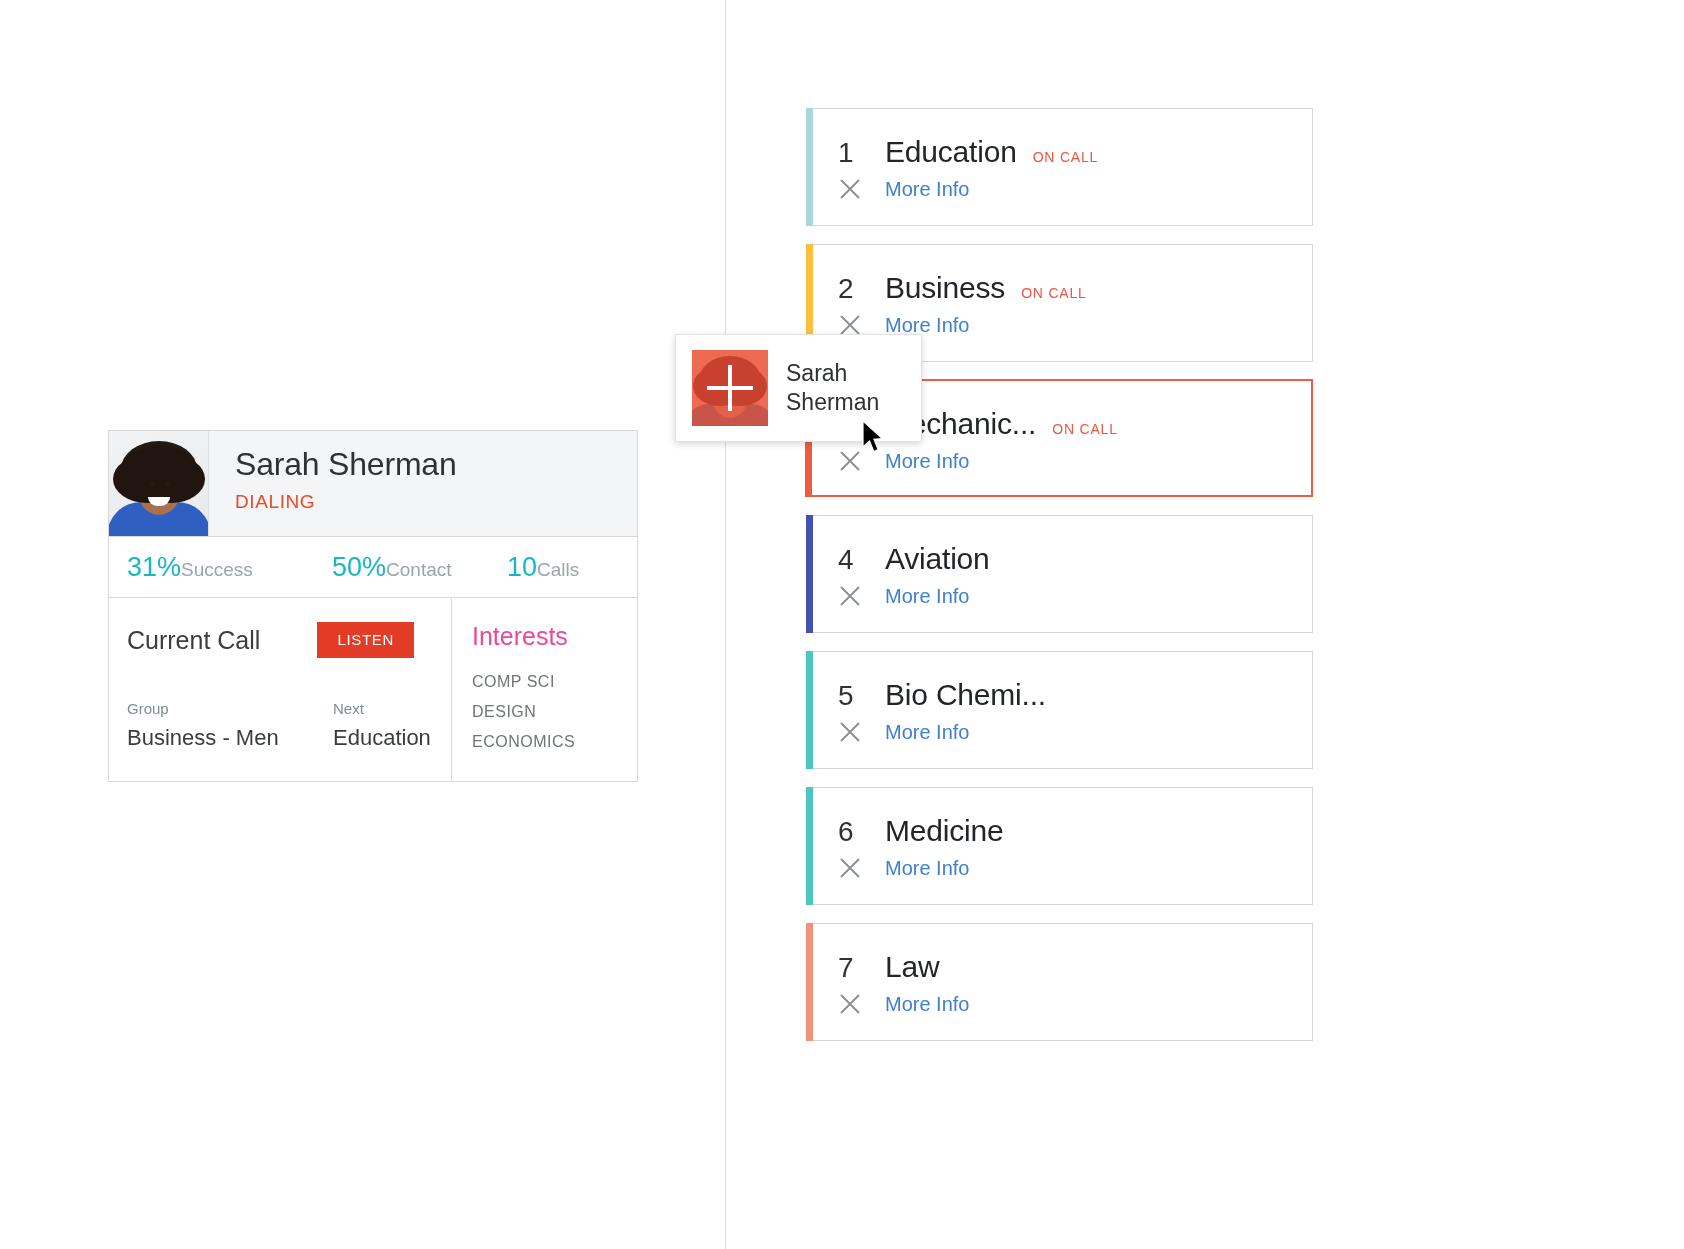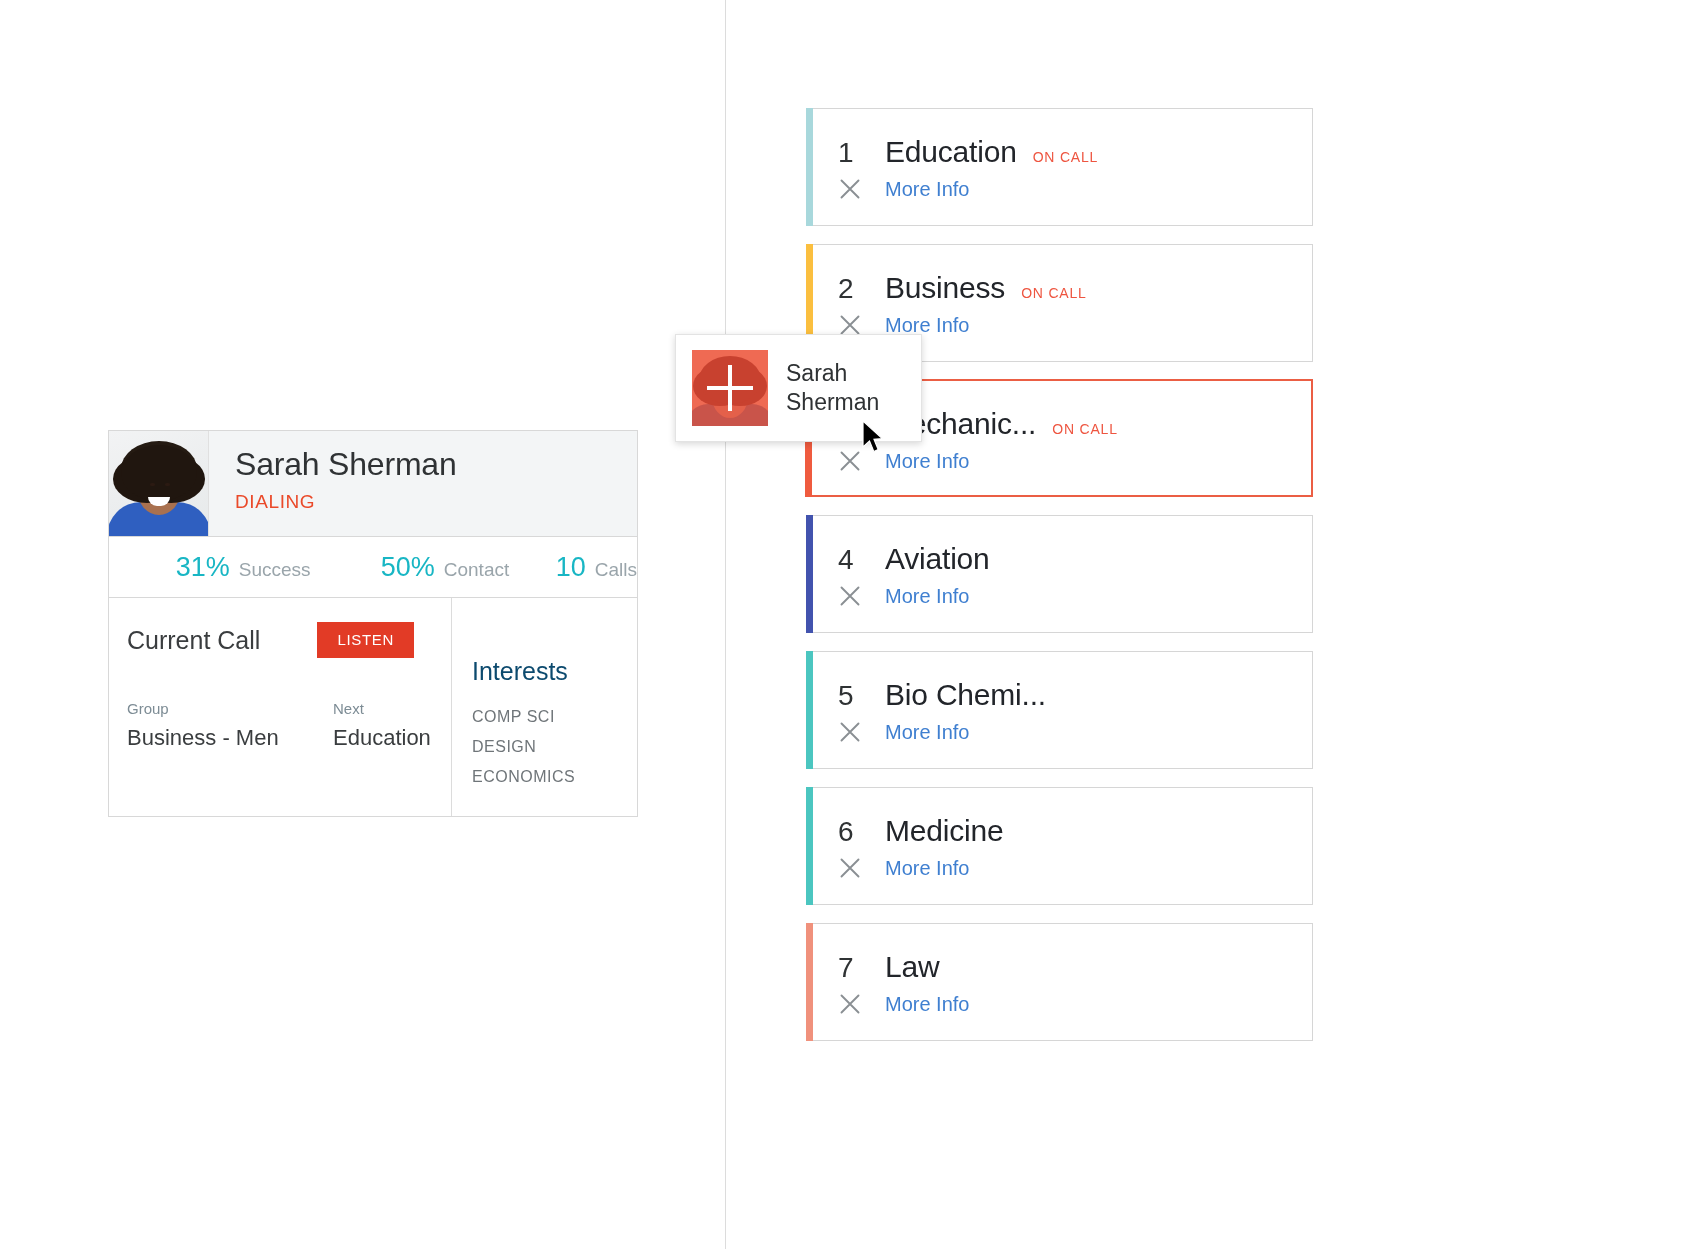--- a/index.html
+++ b/index.html
@@ -85,25 +85,24 @@
     margin-top: 9px;
     font-size: 19px; color: #ea4a2a; letter-spacing: 0.6px;
   }
 
   .stats-row {
     display: flex;
     height: 60px;
     align-items: center;
     border-bottom: 1px solid #d8d8d8;
     padding-left: 18px;
-    justify-content: flex-end;
   }
   .stat { display: flex; align-items: baseline; }
   .stat .num { font-size: 27px; color: #18b6c4; }
-  .stat .lbl { font-size: 19px; color: #9aa5ab; margin-left: 9px; }
+  .stat .lbl { font-size: 19px; color: #9aa5ab; margin-left: 0; }
   .stat.s1 { width: 205px; }
   .stat.s2 { width: 175px; }
 
   .lower-row { display: flex; }
   .lower-left { flex: 1 1 auto; padding: 24px 0 30px 18px; position: relative; }
   .lower-right {
     flex: 0 0 165px;
     border-left: 1px solid #dcdcdc;
     padding: 24px 0 30px 20px;
   }
@@ -119,21 +118,21 @@
     border: none;
     cursor: pointer;
     font-family: "Liberation Sans", sans-serif;
   }
   .kv-row { display: flex; margin-top: 42px; }
   .kv { }
   .kv.k1 { width: 206px; }
   .kv .k { font-size: 15px; color: #7d8c95; }
   .kv .v { font-size: 22px; color: #3a3d3f; margin-top: 8px; }
 
-  .interests-title { font-size: 25px; color: #0c4a6e; margin-top: 35px; }
+  .interests-title { font-size: 25px; color: #ec4899; }
   .interest { font-size: 16px; color: #6f7579; letter-spacing: 0.5px; margin-top: 12px; }
   .interest.first { margin-top: 22px; }
 
   
   .queue { position: absolute; left: 807px; top: 0; width: 506px; }
   .qcard {
     position: absolute;
     left: 0;
     width: 506px;
     box-sizing: border-box;

